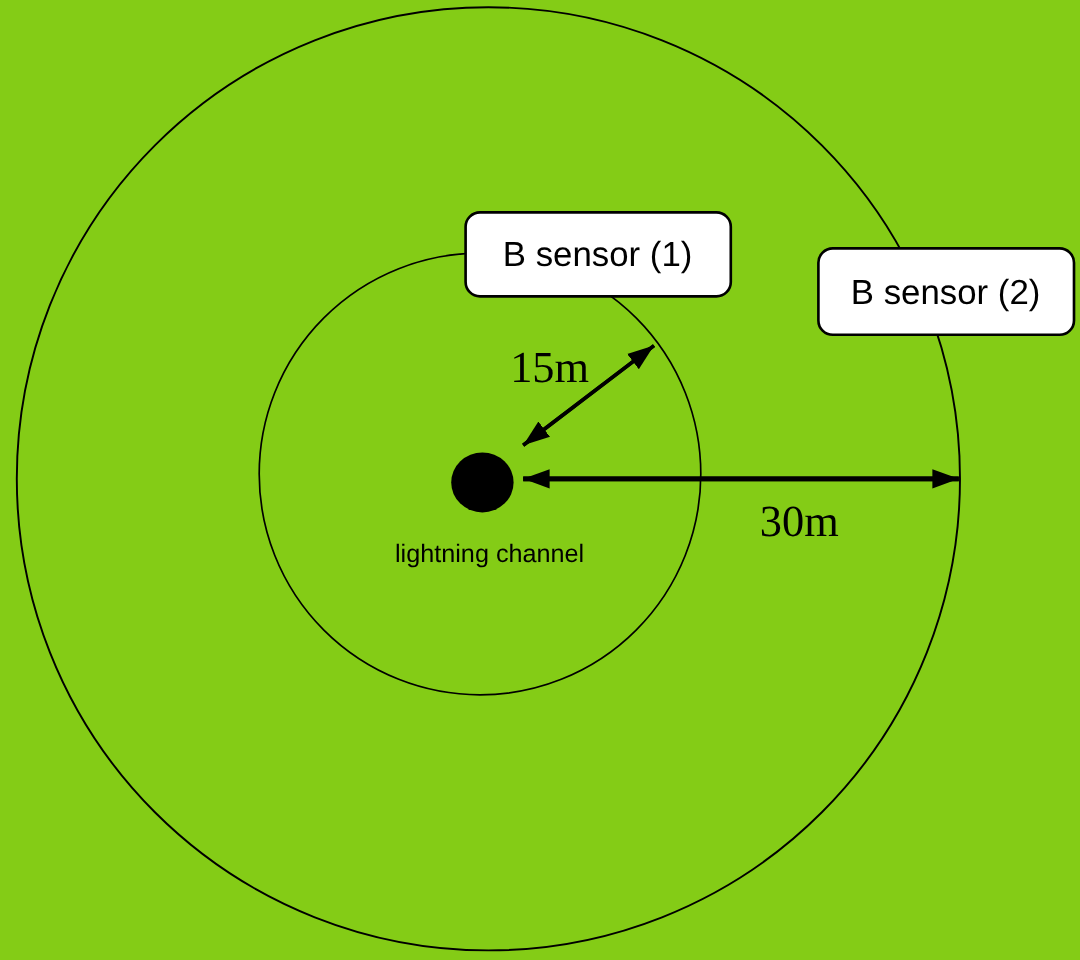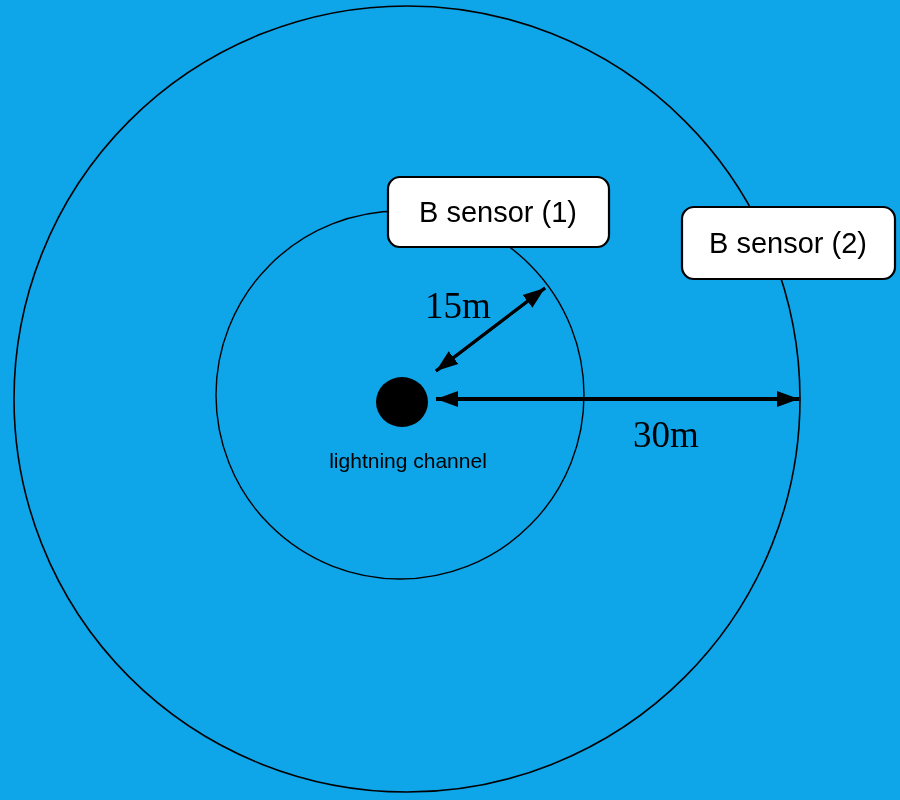--- a/index.html
+++ b/index.html
@@ -4,21 +4,21 @@
   <style>
     html, body {
       margin: 0;
       padding: 0;
       background: #ffffff;
     }
     .stage {
       position: relative;
       width: 900px;
       height: 800px;
-      background: #0ea5e9;
+      background: #84cc16;
       overflow: hidden;
     }
     svg { display: block; }
     .circle {
       fill: none;
       stroke: #000000;
     }
     .arrow-line {
       stroke: #000000;
       fill: none;

